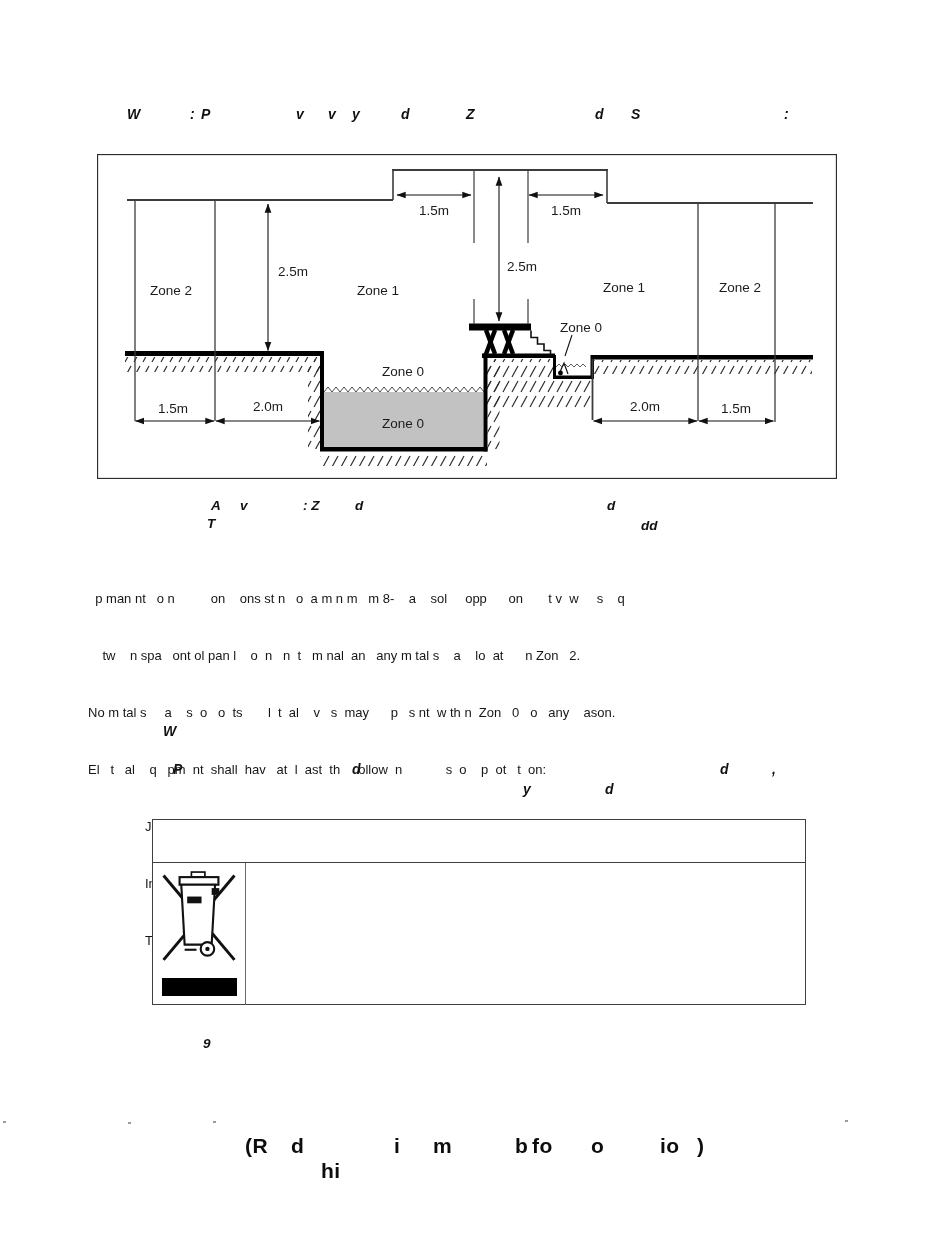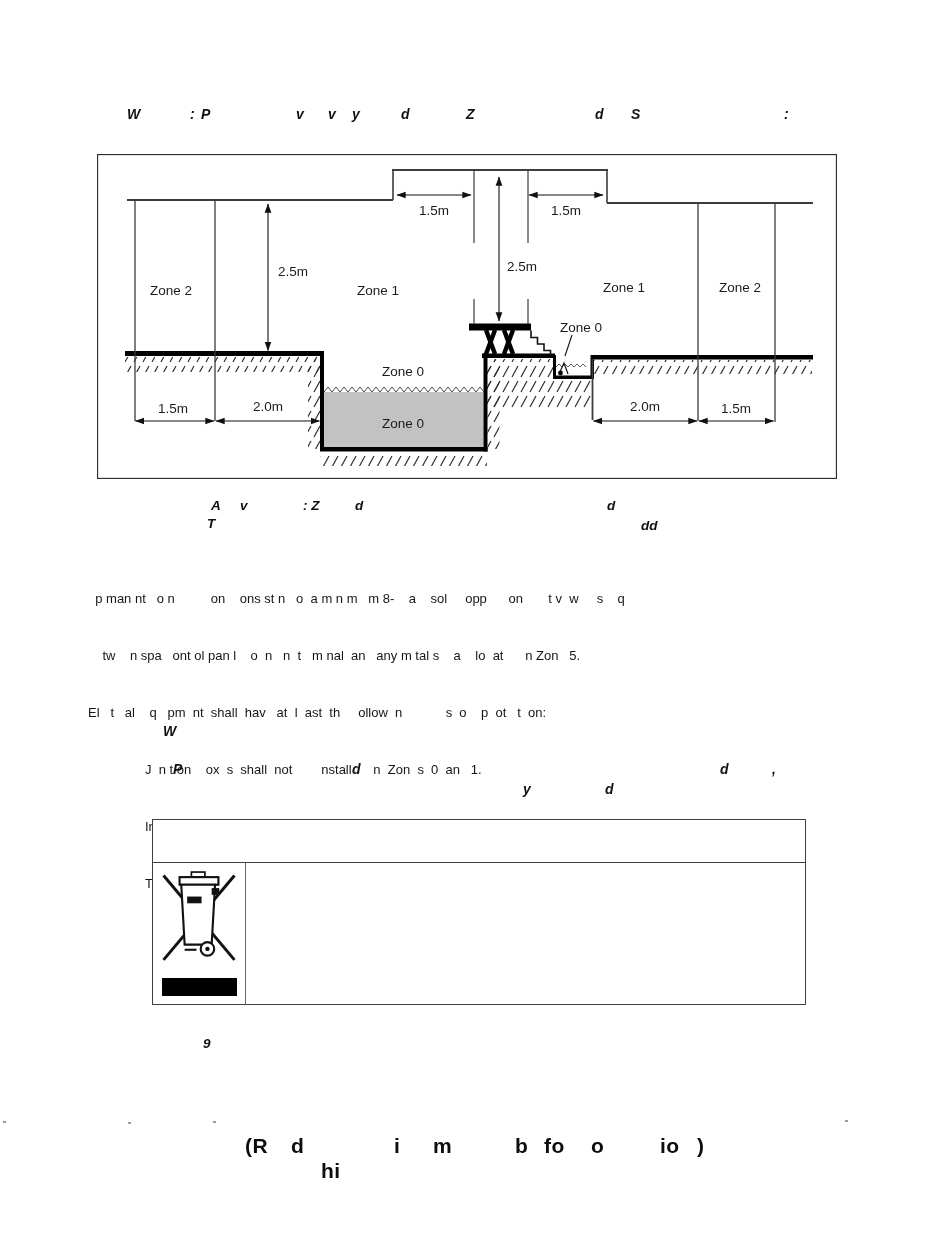--- a/index.html
+++ b/index.html
@@ -155,21 +155,22 @@
     <span class="frag cap" style="left:240px;top:498px">v</span>
     <span class="frag cap" style="left:303px;top:498px">: Z</span>
     <span class="frag cap" style="left:355px;top:498px">d</span>
     <span class="frag cap" style="left:607px;top:498px">d</span>
     <span class="frag cap" style="left:641px;top:518px">dd</span>
     <span class="frag cap" style="left:207px;top:516px">T</span>
   </div>
 
   <div class="bodytext">
     <div>  p man nt   o n          on    ons st n   o  a m n m   m 8-    a    sol     opp      on       t v  w     s    q</div>
-    <div>    tw    n spa   ont ol pan l    o  n   n  t   m nal  an   any m tal s    a    lo  at      n Zon   5.</div>
+    <div>    tw    n spa   ont ol pan l    o  n   n  t   m nal  an   any m tal s    a    lo  at      n Zon   2.</div>
+    <div>No m tal s     a    s  o   o  ts       l  t  al    v   s  may      p   s nt  w th n  Zon   0   o   any    ason.</div>
     <div>El   t   al    q   pm  nt  shall  hav   at  l  ast  th     ollow  n            s  o    p  ot   t  on:</div>
     <div class="sub">J  n t on    ox  s  shall  not        nstall      n  Zon  s  0  an   1.</div>
     <div class="sub">In Zon  s  0  an   1,  no  sw t  h  s,  l   hts  o    any  oth       l    t     al    ompon  nts  shall      p    s  nt.</div>
     <div class="sub">Th   t  ans  o  m     m  st       lo  at     o  ts       Zon   1.</div>
   </div>
 
   <div>
     <span class="frag bold-ital" style="left:163px;top:723px">W</span>
     <span class="frag bold-ital" style="left:173px;top:761px">P</span>
     <span class="frag bold-ital" style="left:352px;top:761px">d</span>
@@ -208,19 +209,19 @@
   <div class="speck" style="left:213px;top:1121px"></div>
   <div class="speck" style="left:845px;top:1120px"></div>
 
   <div>
     <span class="frag heading-frag" style="left:245px;top:1134px">(R</span>
     <span class="frag heading-frag" style="left:291px;top:1134px">d</span>
     <span class="frag heading-frag" style="left:321px;top:1159px">hi</span>
     <span class="frag heading-frag" style="left:394px;top:1134px">i</span>
     <span class="frag heading-frag" style="left:433px;top:1134px">m</span>
     <span class="frag heading-frag" style="left:515px;top:1134px">b</span>
-    <span class="frag heading-frag" style="left:544px;top:1134px">fo</span>
+    <span class="frag heading-frag" style="left:532px;top:1134px">fo</span>
     <span class="frag heading-frag" style="left:591px;top:1134px">o</span>
     <span class="frag heading-frag" style="left:660px;top:1134px">io</span>
     <span class="frag heading-frag" style="left:697px;top:1134px">)</span>
   </div>
 
 </div>
 
 </body></html>

